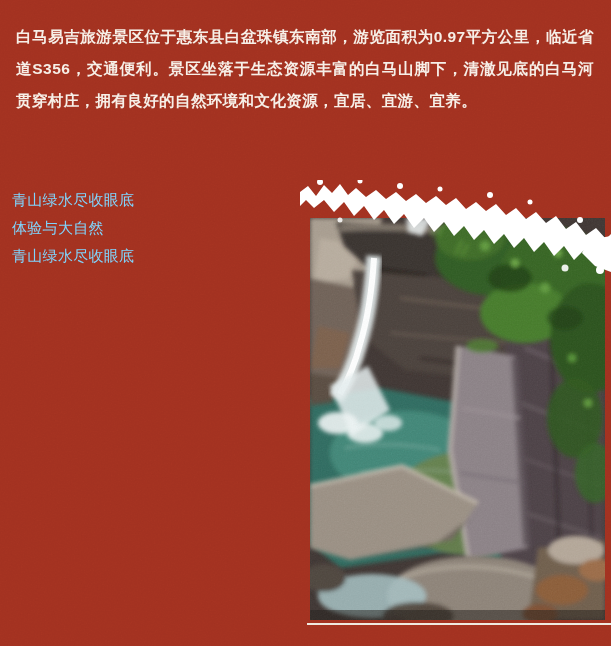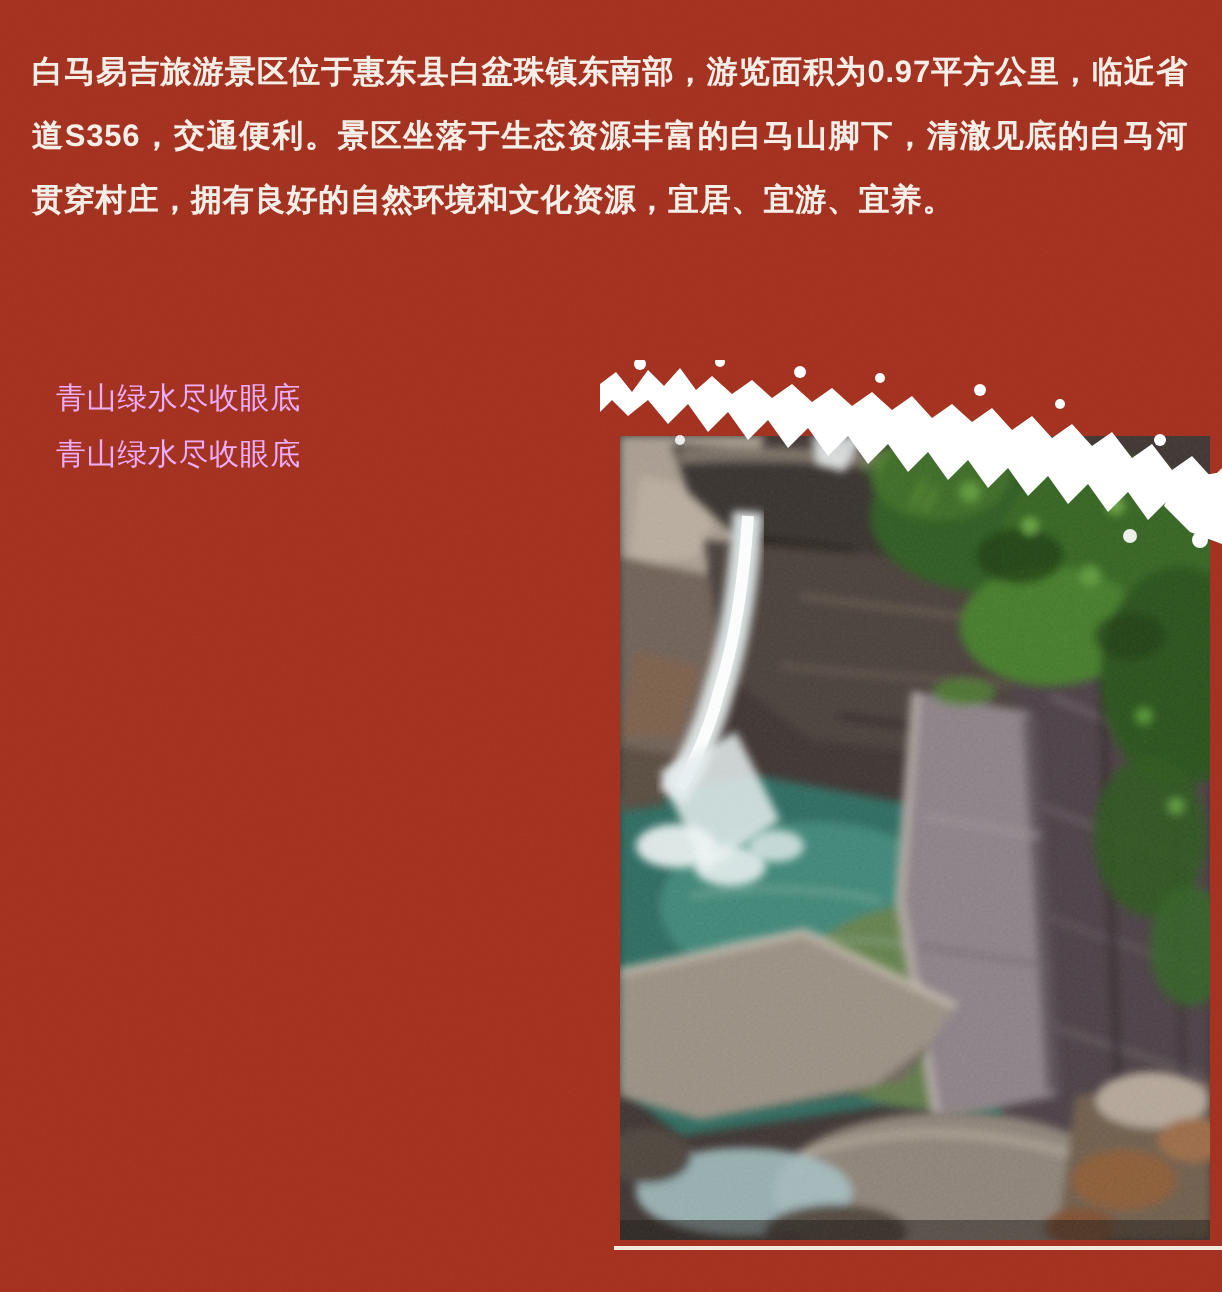--- a/index.html
+++ b/index.html
@@ -11,22 +11,22 @@
   .noise-overlay {
     position:absolute; inset:0; z-index:9; pointer-events:none;
     opacity:.10; mix-blend-mode:overlay;
   }
   .intro {
     position:absolute; left:16px; top:21px; width:578px; z-index:3;
     color:#f7efe7; font-size:15.5px; line-height:32px;
     letter-spacing:.4px; text-align:justify;font-weight:bold;
   }
   .tagline {
-    position:absolute; left:28px; top:186px; z-index:3;
-    color:#f0abfc; font-size:15px; line-height:28px; letter-spacing:.3px;
+    position:absolute; left:12px; top:186px; z-index:3;
+    color:#7dd3fc; font-size:15px; line-height:28px; letter-spacing:.3px;
   }
   .photo-frame {
     position:absolute; left:310px; top:218px; width:295px; height:402px; z-index:2;
   }
   .photo-frame svg { display:block; width:295px; height:402px; }
   .torn-overlay {
     position:absolute; left:300px; top:180px; width:311px; height:95px; z-index:4;
     pointer-events:none;
   }
   .divider {
@@ -36,20 +36,21 @@
 </style>
 </head>
 <body>
 
 <div class="page">
 
   <p class="intro">白马易吉旅游景区位于惠东县白盆珠镇东南部，游览面积为0.97平方公里，临近省道S356，交通便利。景区坐落于生态资源丰富的白马山脚下，清澈见底的白马河贯穿村庄，拥有良好的自然环境和文化资源，宜居、宜游、宜养。</p>
 
   <div class="tagline">
     <div>青山绿水尽收眼底</div>
+    <div>体验与大自然</div>
     <div>青山绿水尽收眼底</div>
   </div>
 
   <div class="photo-frame">
     <svg viewBox="0 0 295 402" preserveAspectRatio="none">
       <defs>
         <filter id="b2" x="-20%" y="-20%" width="140%" height="140%">
             <feGaussianBlur stdDeviation="2"></feGaussianBlur>
           </filter>
         <filter id="b4" x="-30%" y="-30%" width="160%" height="160%">

